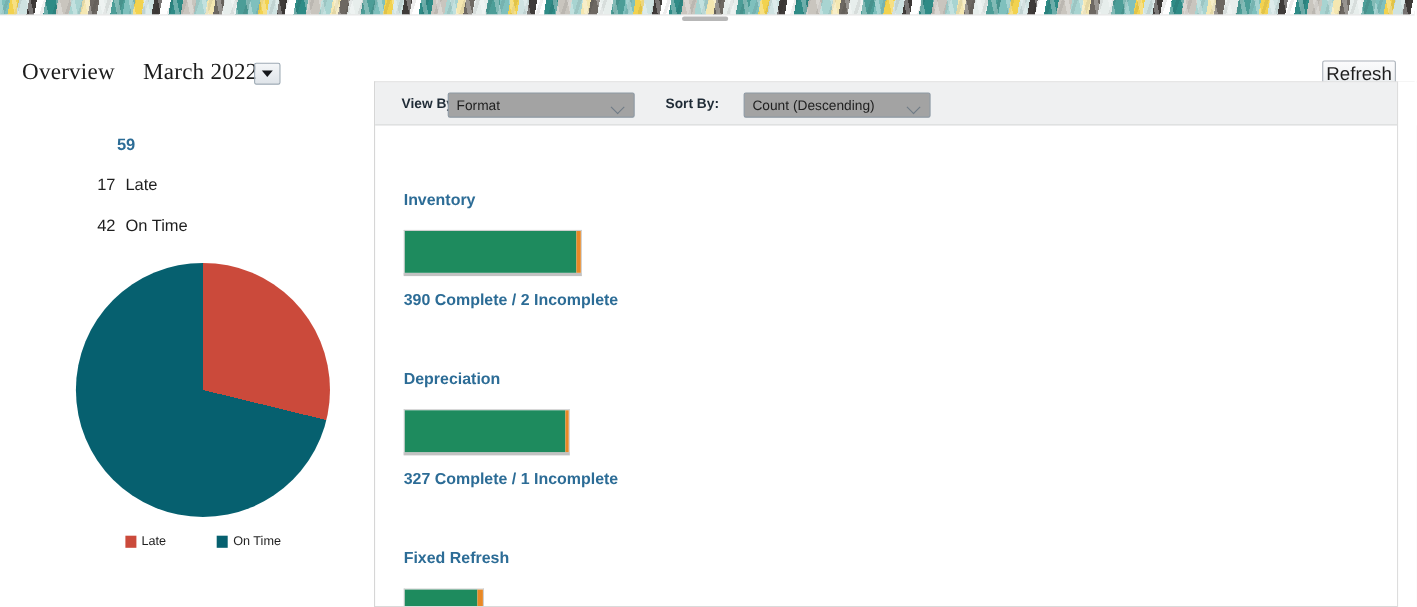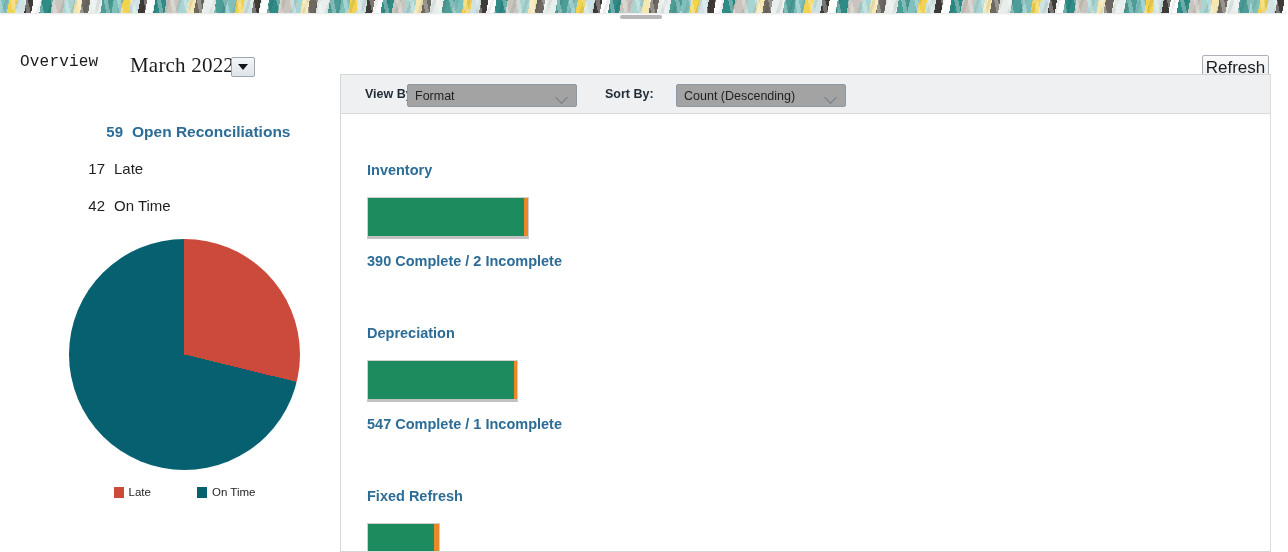--- a/index.html
+++ b/index.html
@@ -43,22 +43,22 @@
   
   .handle{
     position:absolute;left:620px;top:15px;width:42px;height:4px;
     background:#b7b7b7;border-radius:2px;
   }
 
   
   .page-header{position:absolute;left:0;top:24px;width:1288px;height:42px;}
   .title-overview{
     position:absolute;left:20px;top:29px;
-    font-family:Liberation Mono, monospace;
-    font-size:16px;color:#1b1b1b;letter-spacing:.2px;white-space:nowrap;
+    font-family:Liberation Serif, serif;
+    font-size:21px;color:#1b1b1b;letter-spacing:.2px;white-space:nowrap;
   }
   .title-period{
     position:absolute;left:130px;top:29px;
     font-family:"Liberation Serif", serif;
     font-size:21px;color:#1b1b1b;letter-spacing:.2px;white-space:nowrap;
   }
   .period-dd{
     position:absolute;left:231px;top:33px;width:22px;height:18px;
     background:linear-gradient(to bottom,#f4f6f8,#dfe4e9);
     border:1px solid #9aa7b2;border-radius:2px;
@@ -138,21 +138,21 @@
     border-right:1.4px solid #6f7b86;border-bottom:1.4px solid #6f7b86;
     transform:rotate(45deg);
   }
 
   
   .scroll-area{
     position:absolute;left:0;top:39px;width:946px;height:437px;overflow:hidden;
   }
   .scroll-content{position:absolute;left:0;top:0;width:908px;}
 
-  .fmt-group{position:relative;}
+  .fmt-group{position:relative;margin-top:12px;}
   .fmt-title{
     font-size:14.5px;font-weight:bold;color:#2c6c96;
     margin:0 0 0 26px;white-space:nowrap;
   }
   .bar-outer{
     position:relative;margin-left:26px;background:#ffffff;
     border:1px solid #cfcfcf;border-bottom:3px solid #c2c2c2;
     box-sizing:content-box;padding:0;
   }
   .bar-inner{position:relative;height:38px;display:flex;}
@@ -193,21 +193,20 @@
     <div class="period-dd">
       <span class="tri"></span>
     </div>
     <div class="refresh-btn">Refresh</div>
   </div>
 
   <div class="left-pane">
 
     <div class="stat-row primary r1">
       <span class="stat-num">59</span>
-      <span class="stat-label">Open Reconciliations</span>
     </div>
 
     <div class="stat-row r2">
       <span class="stat-num">17</span>
       <span class="stat-label">Late</span>
     </div>
 
     <div class="stat-row r3">
       <span class="stat-num">42</span>
       <span class="stat-label">On Time</span>
@@ -258,21 +257,21 @@
             <div class="fmt-caption">390 Complete / 2 Incomplete</div>
           </div>
           <div class="fmt-group" style="position: absolute; left: 0px; top: 211px; width: 900px;">
             <div class="fmt-title">Depreciation</div>
             <div class="bar-outer" style="margin-top: 19px; width: 149px;">
               <div class="bar-inner">
                 <div class="seg-complete" style="background: rgb(30, 139, 94); width: 146px;"></div>
                 <div class="seg-incomplete" style="background: rgb(232, 136, 38); width: 3px;"></div>
               </div>
             </div>
-            <div class="fmt-caption">547 Complete / 1 Incomplete</div>
+            <div class="fmt-caption">327 Complete / 1 Incomplete</div>
           </div>
           <div class="fmt-group" style="position: absolute; left: 0px; top: 374px; width: 900px;">
             <div class="fmt-title">Fixed Refresh</div>
             <div class="bar-outer" style="margin-top: 19px; width: 71px;">
               <div class="bar-inner">
                 <div class="seg-complete" style="background: rgb(30, 139, 94); width: 66px;"></div>
                 <div class="seg-incomplete" style="background: rgb(232, 136, 38); width: 5px;"></div>
               </div>
             </div>
           </div>

